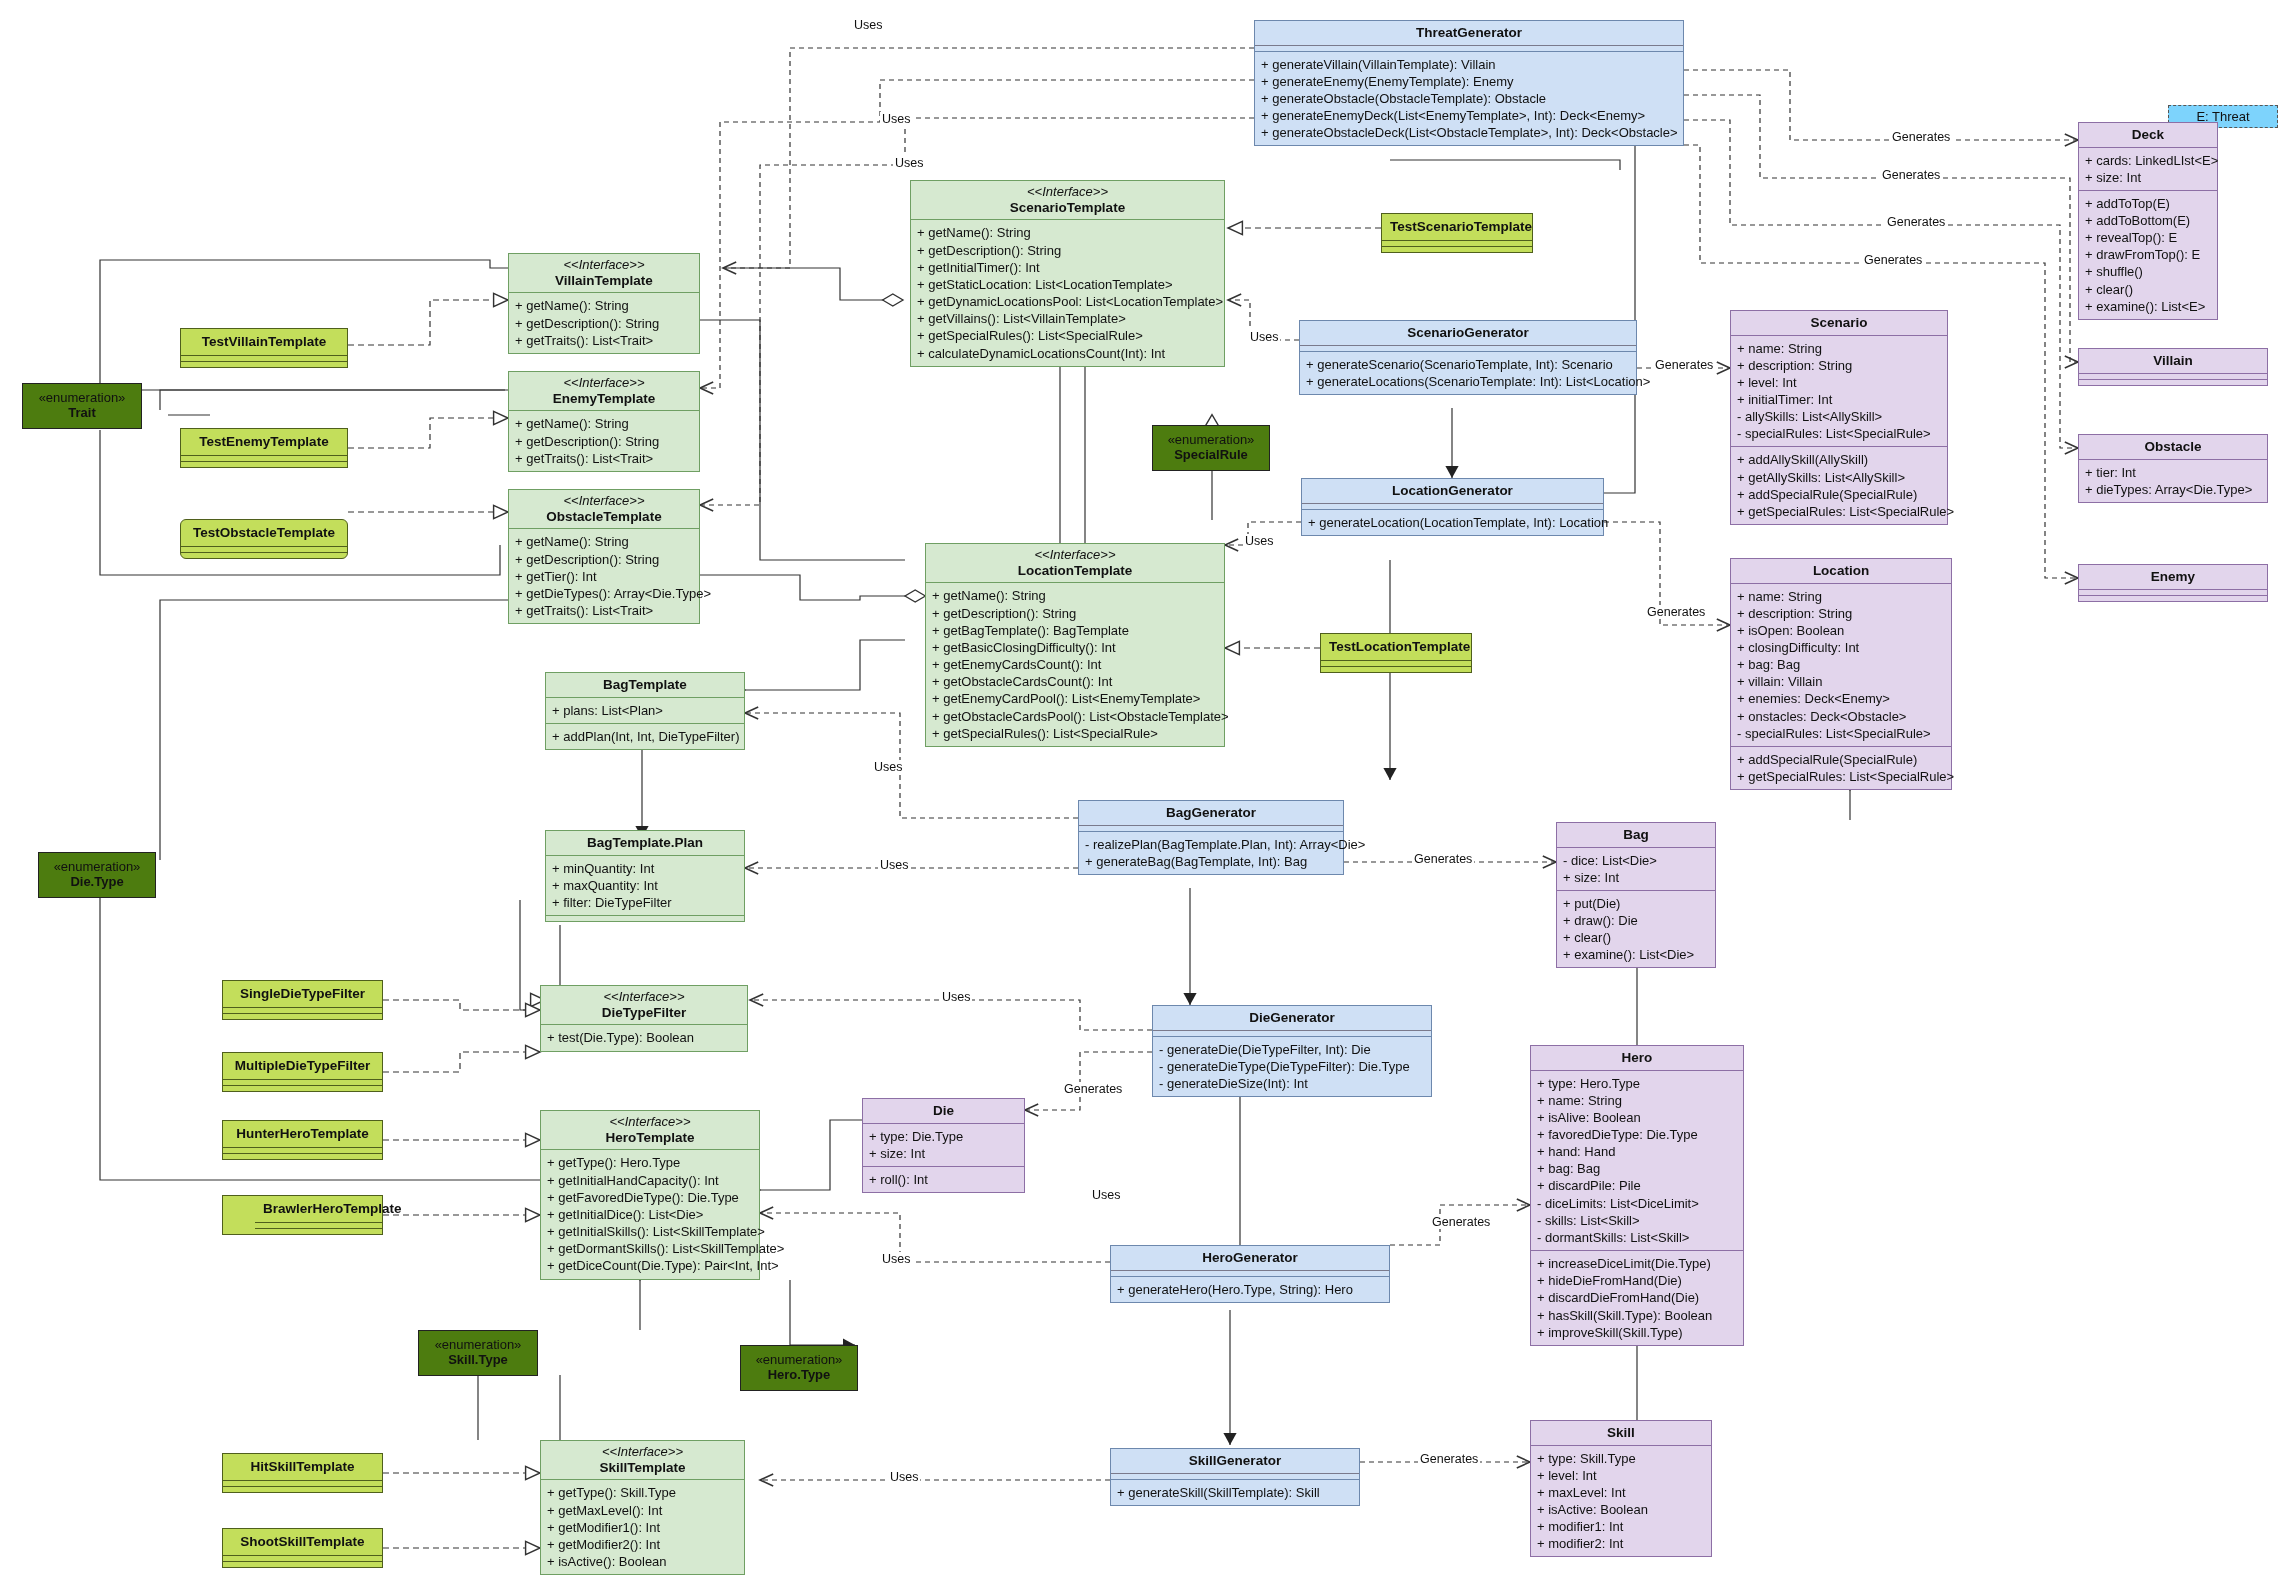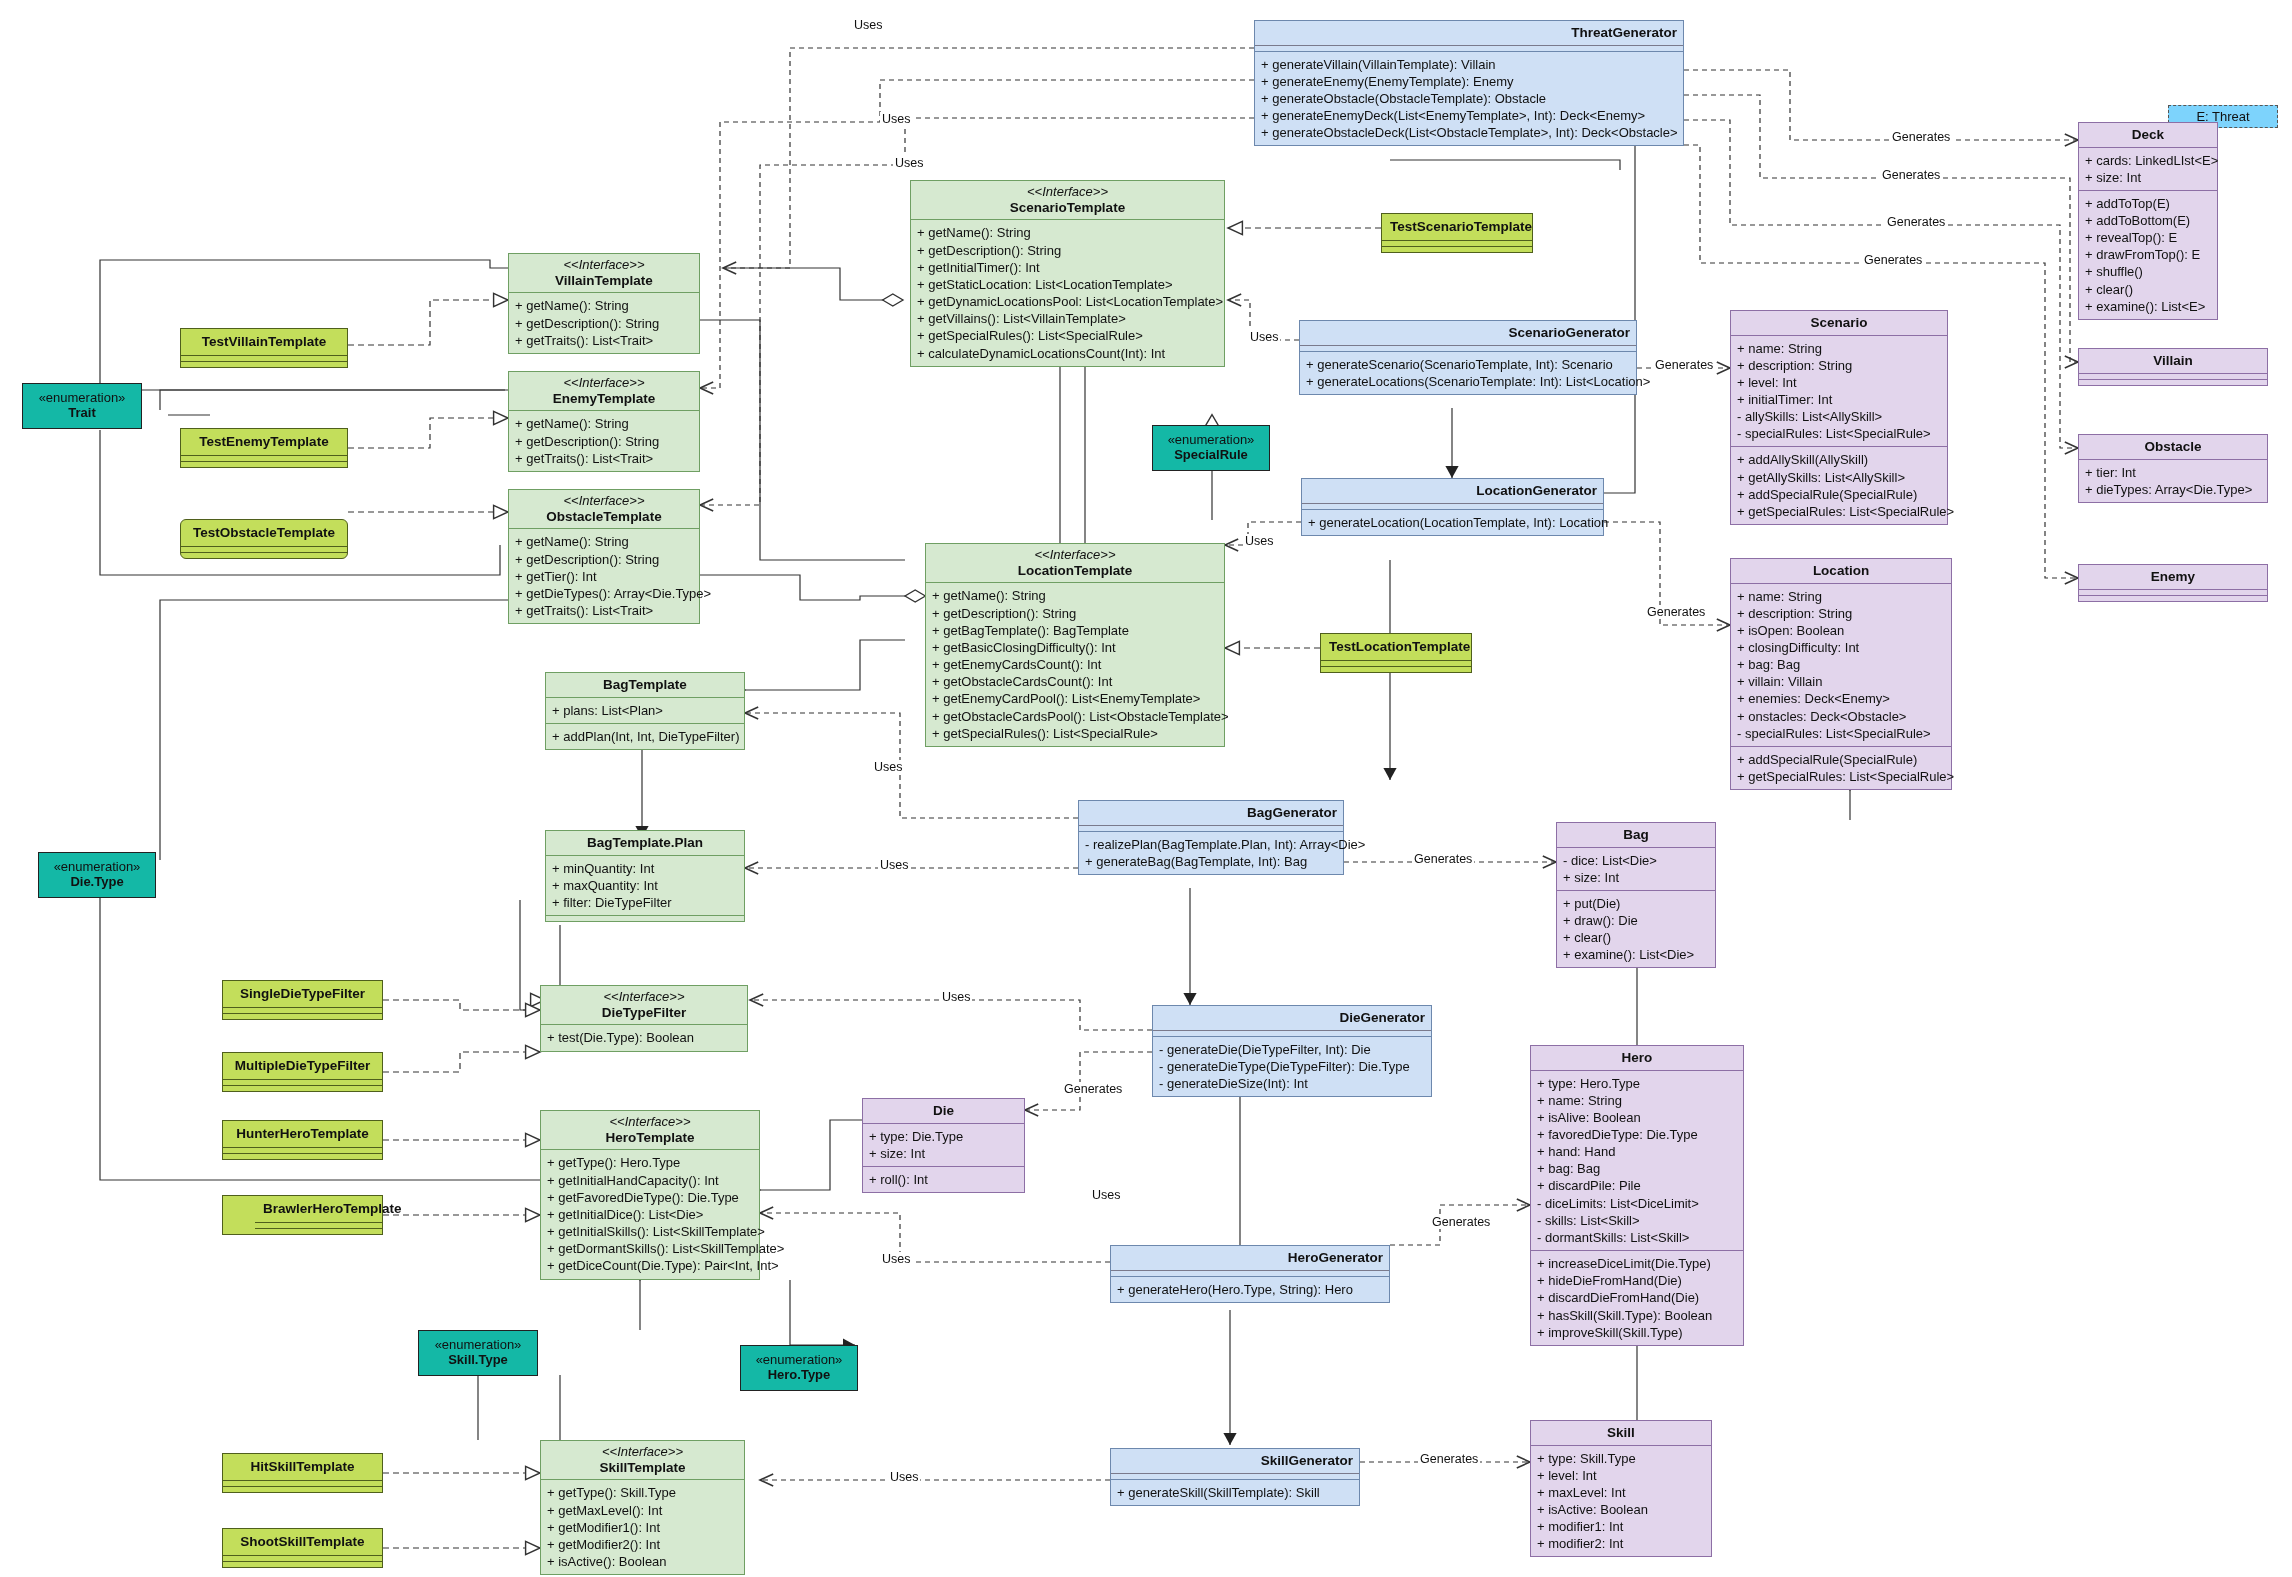--- a/index.html
+++ b/index.html
@@ -20,28 +20,28 @@
   .iface .sec{border-top-color:#6f9f63;}
 
   
   .test{background:#c3de5b;border-color:#4f5f1c;}
   .test .hdr{padding:5px 8px;font-size:13.5px;}
   .test .sec{border-top-color:#4f5f1c;}
 
   
   .gen{background:#cfe0f5;border-color:#6d88ad;}
   .gen .sec{border-top-color:#6d88ad;}
-  .gen .hdr{font-weight:bold;text-align:right;}
+  .gen .hdr{font-weight:bold;}
 
   
   .model{background:#e2d5ec;border-color:#8d6fa5;}
   .model .sec{border-top-color:#8d6fa5;}
 
   
-  .enumb{background:#14b8a6;border-color:#222;}
+  .enumb{background:#4d7c0f;border-color:#222;}
   .enumb .hdr{font-size:13px;padding:7px 8px;}
   .enumb .hdr .stereo{font-style:normal;font-weight:normal;}
 
   
   .tparam{position:absolute;border:1px dashed #555;background:#7dd3fc;font-size:13px;
           padding:3px 10px;text-align:center;color:#111;box-sizing:border-box;}
 
   .edgelabel{position:absolute;font-size:12.5px;color:#111;background:#fff;padding:0 2px;white-space:nowrap;}
 </style>
 </head>

